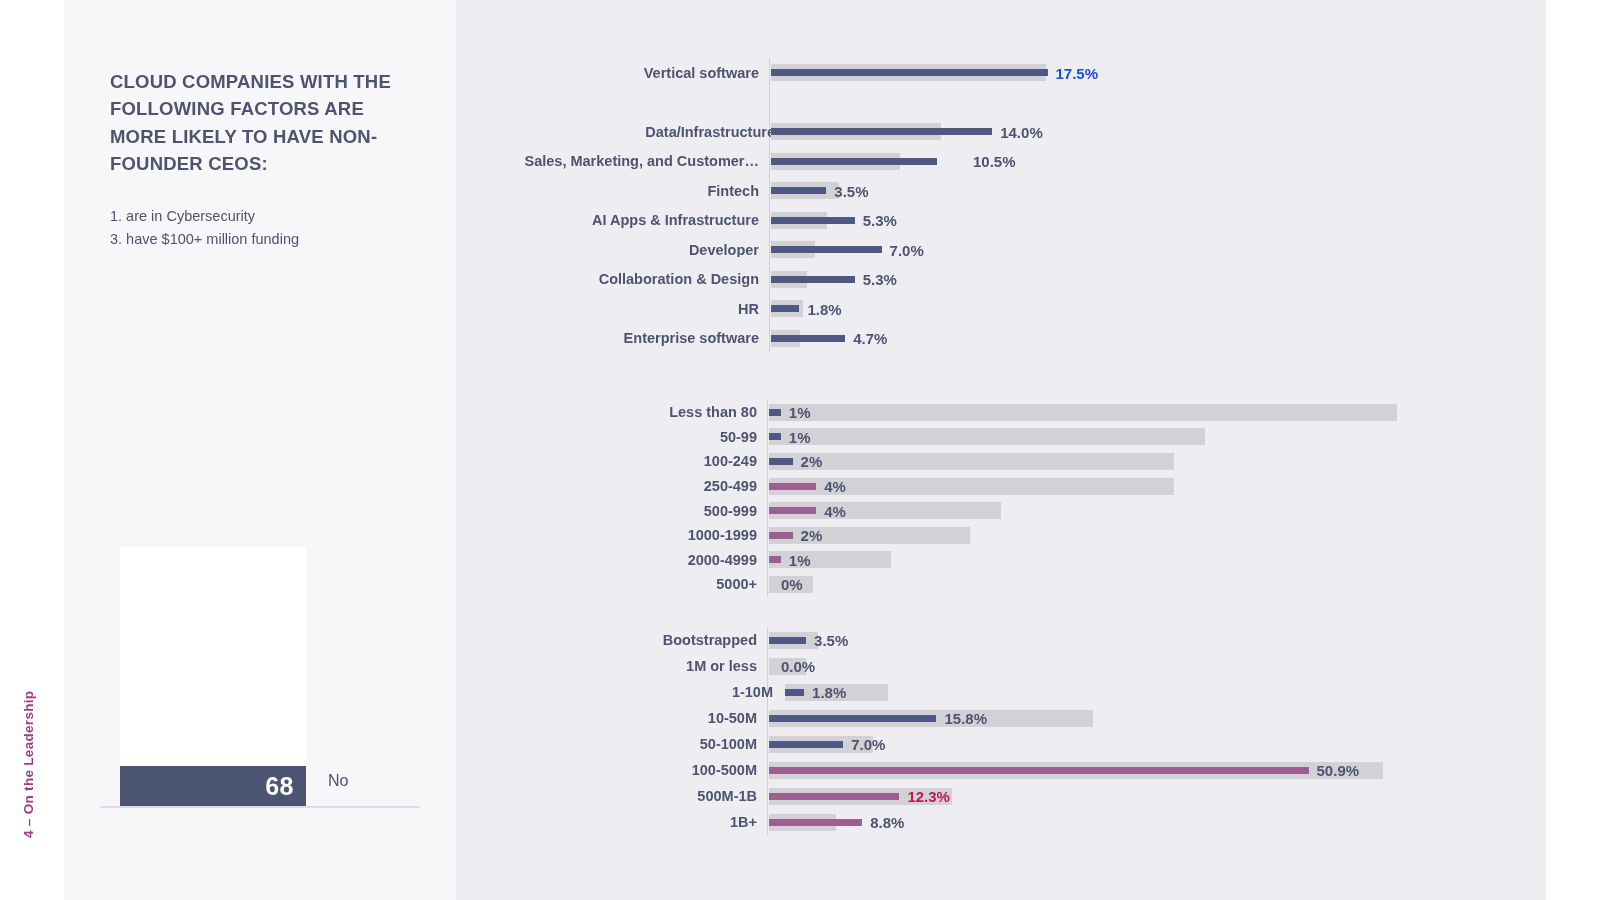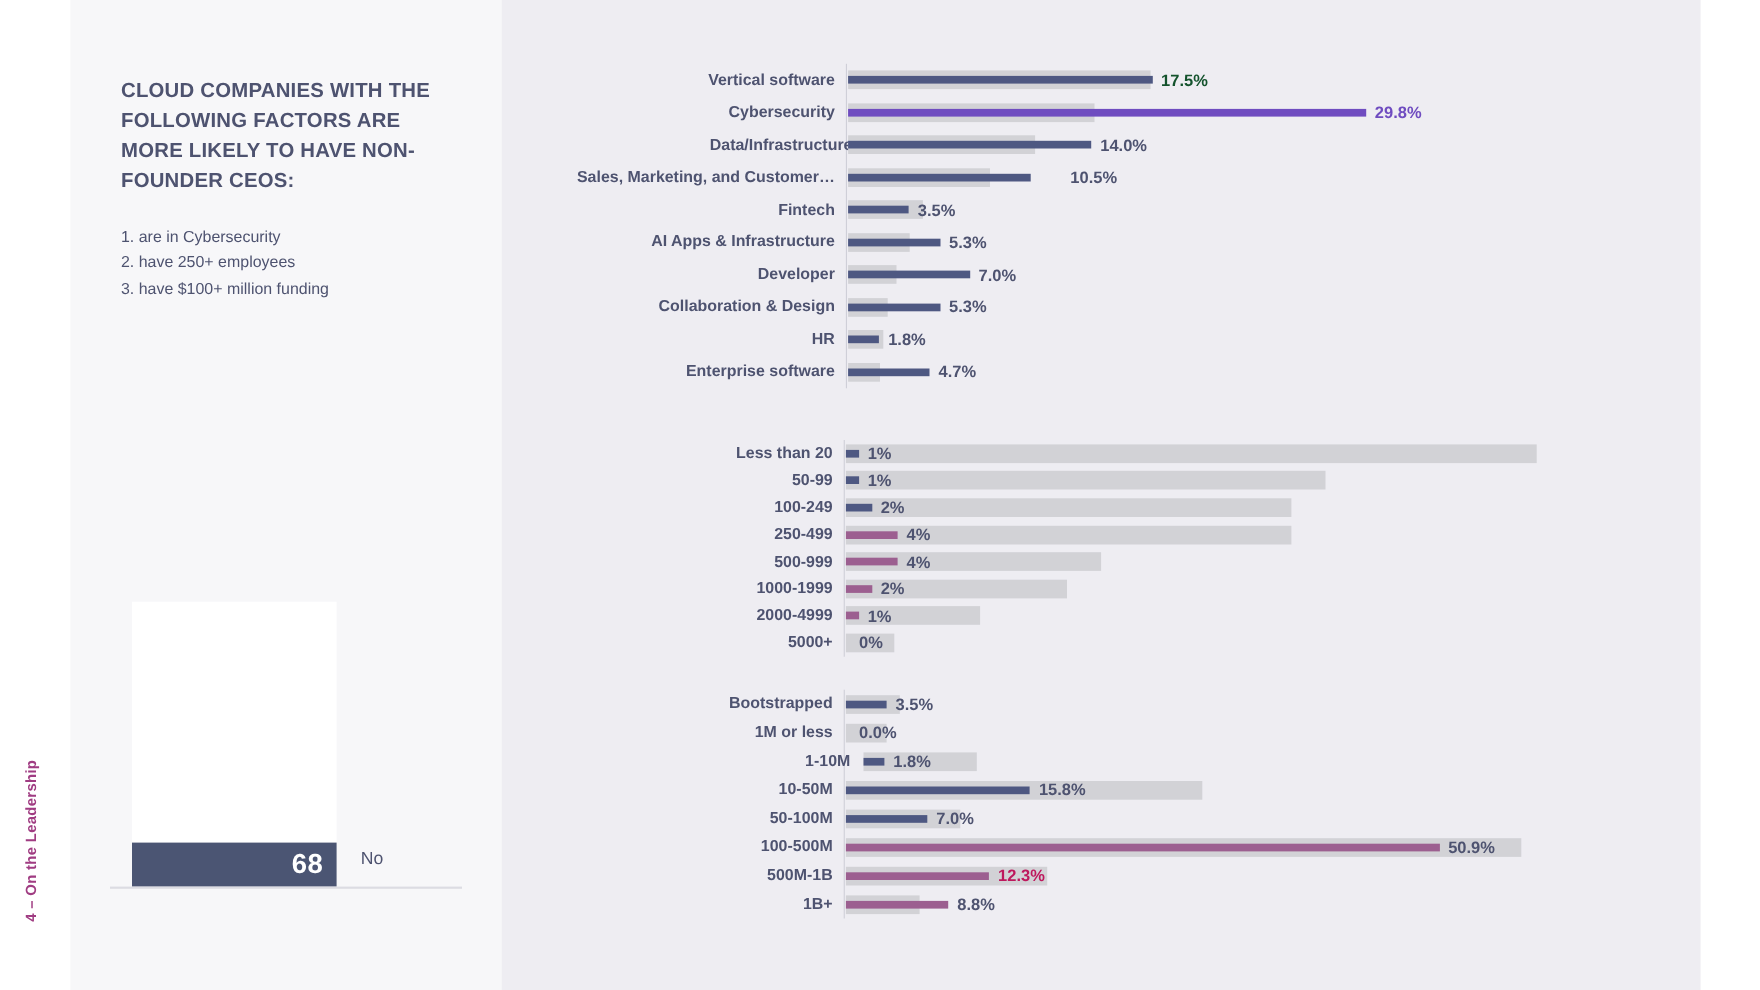--- a/index.html
+++ b/index.html
@@ -153,47 +153,40 @@
 <div id="page">
 
   <div id="side-tab">
     <div id="side-label">4 – On the Leadership</div>
   </div>
 
   <div id="left-panel">
     <div id="headline">Cloud companies with the following factors are more likely to have non-founder CEOs:</div>
     <div id="factor-list">
         <div>1. are in Cybersecurity</div>
-        <div>2. have 250+ employees</div>
         <div>3. have $100+ million funding</div>
       </div>
 
     <div id="kpi-card">
       <div id="kpi-bar">
         <span id="kpi-value">68</span>
       </div>
     </div>
     <div id="kpi-legend">No</div>
     <div id="kpi-baseline"></div>
   </div>
 
   <div id="right-panel">
       <div class="chart" style="top: 58px; width: 1090px; height: 295px;">
         <div class="axis-line" style="left: 313px; top: 0px; height: 295px;"></div>
         <div class="row" style="height: 29.5px; top: 0px; position: absolute; left: 0px;">
           <div class="row-label" style="width: 313px; left: 0px; top: 7.75px;">Vertical software</div>
           <div class="bar-bg" style="left: 315px; top: 6.25px; width: 274.5px; height: 17px;"></div>
           <div class="bar-fg" style="left: 315px; top: 11.25px; width: 276.5px; height: 7px; background: rgb(78, 88, 130);"></div>
-          <div class="bar-value" style="left: 599.5px; top: 7.75px; color: #14532d; text-align: right;">17.5%</div>
-        </div>
-        <div class="row" style="height: 29.5px; top: 29.5px; position: absolute; left: 0px;">
-          <div class="row-label" style="width: 313px; left: 0px; top: 7.75px;">Cybersecurity</div>
-          <div class="bar-bg" style="left: 315px; top: 6.25px; width: 223.5px; height: 17px;"></div>
-          <div class="bar-fg" style="left: 315px; top: 11.25px; width: 470.84px; height: 7px; background: rgb(111, 76, 192);"></div>
-          <div class="bar-value" style="left: 793.84px; top: 7.75px; color: rgb(111, 76, 192);">29.8%</div>
+          <div class="bar-value" style="left: 599.5px; top: 7.75px; color: #1d4ed8; text-align: right;">17.5%</div>
         </div>
         <div class="row" style="height: 29.5px; top: 59px; position: absolute; left: 0px;">
           <div class="row-label" style="width: 313px; left: 16px; top: 7.75px;">Data/Infrastructure</div>
           <div class="bar-bg" style="left: 315px; top: 6.25px; width: 169.5px; height: 17px;"></div>
           <div class="bar-fg" style="left: 315px; top: 11.25px; width: 221.2px; height: 7px; background: rgb(78, 88, 130);"></div>
           <div class="bar-value" style="left: 544.2px; top: 7.75px; color: rgb(78, 83, 112);">14.0%</div>
         </div>
         <div class="row" style="height: 29.5px; top: 88.5px; position: absolute; left: 0px;">
           <div class="row-label" style="width: 313px; left: 0px; top: 7.75px;">Sales, Marketing, and Customer…</div>
           <div class="bar-bg" style="left: 315px; top: 6.25px; width: 129px; height: 17px;"></div>
@@ -233,21 +226,21 @@
         <div class="row" style="height: 29.5px; top: 265.5px; position: absolute; left: 0px;">
           <div class="row-label" style="width: 313px; left: 0px; top: 7.75px;">Enterprise software</div>
           <div class="bar-bg" style="left: 315px; top: 6.25px; width: 28.5px; height: 17px;"></div>
           <div class="bar-fg" style="left: 315px; top: 11.25px; width: 74.26px; height: 7px; background: rgb(78, 88, 130);"></div>
           <div class="bar-value" style="left: 397.26px; top: 7.75px; color: rgb(78, 83, 112);">4.7%</div>
         </div>
       </div>
       <div class="chart" style="top: 400px; width: 1090px; height: 196.8px;">
         <div class="axis-line" style="left: 311px; top: 0px; height: 196.8px;"></div>
         <div class="row" style="height: 24.6px; top: 0px; position: absolute; left: 0px;">
-          <div class="row-label" style="width: 311px; left: 0px; top: 5.3px;">Less than 20</div>
+          <div class="row-label" style="width: 311px; left: 0px; top: 5.3px;">Less than 80</div>
           <div class="bar-bg" style="left: 313px; top: 3.8px; width: 628px; height: 17px;"></div>
           <div class="bar-fg" style="left: 313px; top: 8.8px; width: 11.8px; height: 7px; background: rgb(78, 88, 130);"></div>
           <div class="bar-value" style="left: 332.8px; top: 5.3px; color: rgb(78, 83, 112);">1%</div>
         </div>
         <div class="row" style="height: 24.6px; top: 24.6px; position: absolute; left: 0px;">
           <div class="row-label" style="width: 311px; left: 0px; top: 5.3px;">50-99</div>
           <div class="bar-bg" style="left: 313px; top: 3.8px; width: 436.46px; height: 17px;"></div>
           <div class="bar-fg" style="left: 313px; top: 8.8px; width: 11.8px; height: 7px; background: rgb(78, 88, 130);"></div>
           <div class="bar-value" style="left: 332.8px; top: 5.3px; color: rgb(78, 83, 112);">1%</div>
         </div>

